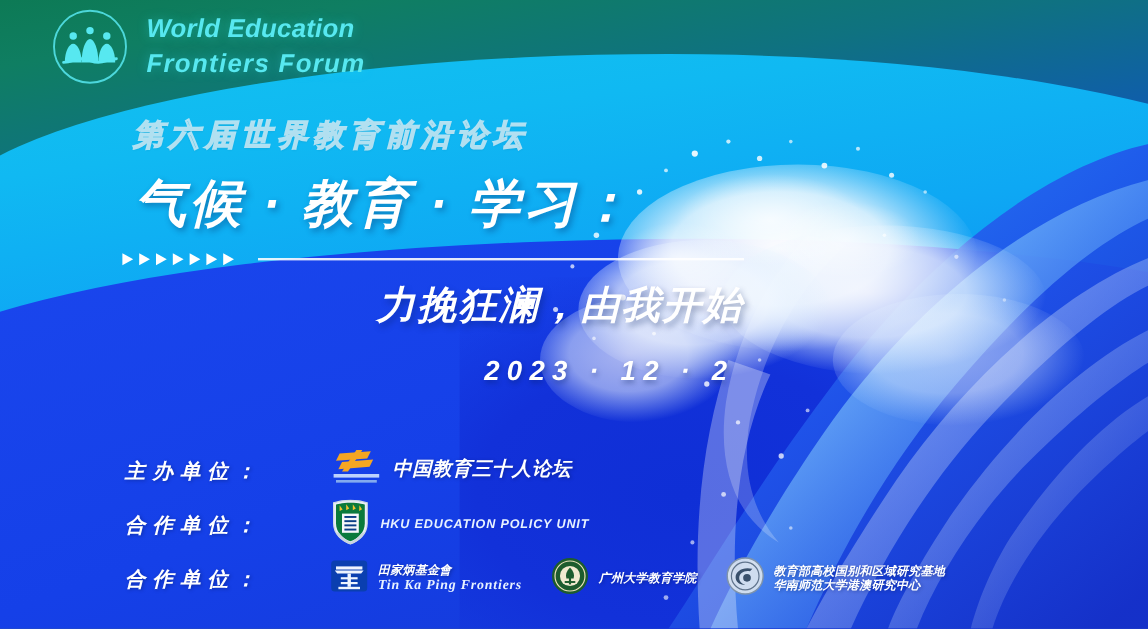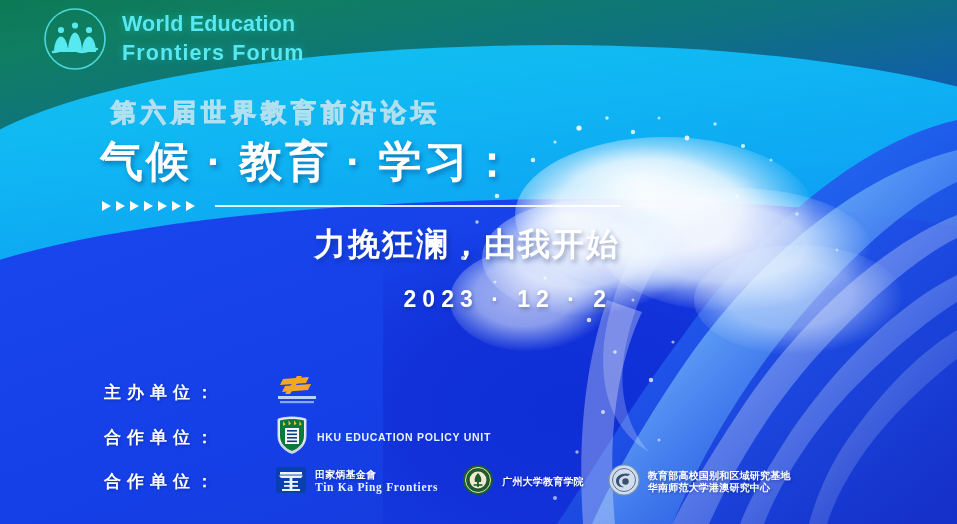--- a/index.html
+++ b/index.html
@@ -8,20 +8,21 @@
     background: #000;
   }
   #poster {
     position: relative;
     width: 957px;
     height: 524px;
     overflow: hidden;
     font-family: "Liberation Sans", sans-serif;
     background: #b91c1c;
     user-select: none;
+    font-style: italic;
   }
 
   
   .bg-base {
     position: absolute;
     inset: 0;
     background: linear-gradient(170deg,
         #0d7a55 0%,
         #0f7e62 8%,
         #0f7280 22%,
@@ -114,21 +115,21 @@
     -webkit-text-stroke: 1.1px rgba(214,236,244,.82);
     text-shadow: 0 1px 2px rgba(0,0,0,.10);
     margin: 0 0 4px 11px;
     white-space: nowrap;
   }
   .headline {
     font-size: 43px;
     font-weight: 800;
     color: #ffffff;
     letter-spacing: 3px;
-    margin: 0;
+    margin: 12px;
     white-space: nowrap;
     text-shadow: 2px 3px 5px rgba(5,30,90,.38);
   }
   .rule-row {
     display: flex;
     align-items: center;
     gap: 14px;
     margin: 10px 0 0 2px;
   }
   .arrows { display: flex; gap: 5px; align-items: center; }
@@ -358,20 +359,23 @@
         <div class="sp-item">
           <span class="sp-logo">
             <svg width="44" height="34" viewBox="0 0 44 34" xmlns="http://www.w3.org/2000/svg">
               <path d="M8 5 L34 3 L31 9 L5 11 Z" fill="#f5a623"></path>
               <path d="M10 12 L36 10 L33 16 L7 18 Z" fill="#f5a623"></path>
               <path d="M22 2 L27 2 L15 20 L10 20 Z" fill="#f5a623"></path>
               <rect x="3" y="22" width="38" height="3" fill="#cfe2ff" opacity=".9"></rect>
               <rect x="5" y="27" width="34" height="2.2" fill="#9fc4ef" opacity=".8"></rect>
             </svg>
           </span>
+          <div class="sp-names">
+            <div class="sp-cn">中国教育三十人论坛</div>
+          </div>
         </div>
       </div>
     </div>
 
     <div class="sp-row">
       <div class="sp-label">合作单位：</div>
       <div class="sp-items">
         <div class="sp-item">
           <span class="sp-logo">
             <svg width="34" height="38" viewBox="0 0 34 38" xmlns="http://www.w3.org/2000/svg">

